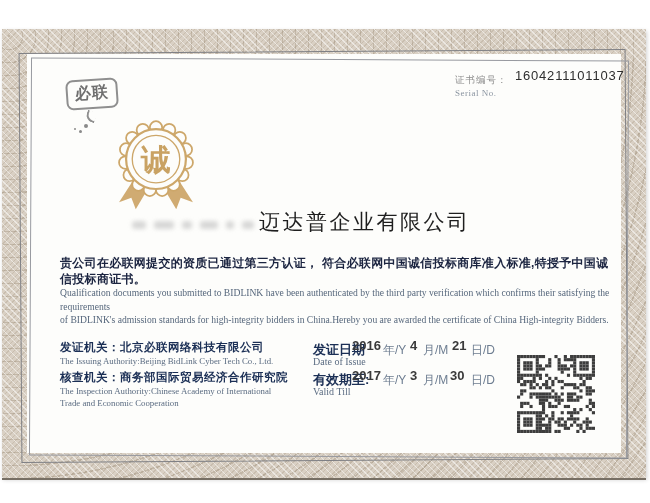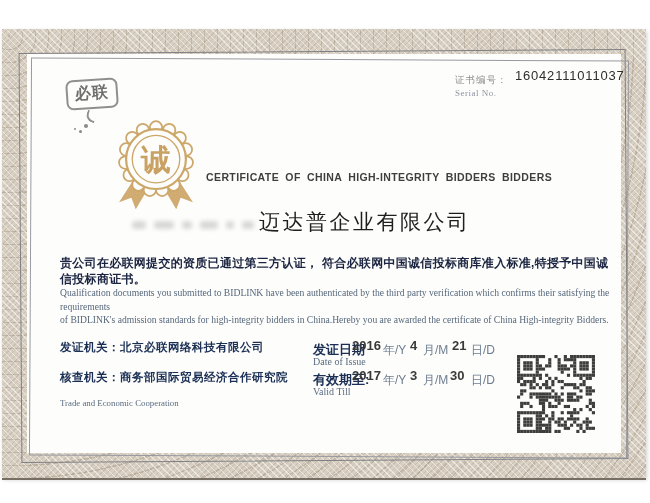--- a/index.html
+++ b/index.html
@@ -111,43 +111,44 @@
               <circle cx="23" cy="23" r="7"></circle>
               <circle cx="35" cy="14" r="7"></circle>
           </g>
           <circle cx="50" cy="47" r="34" stroke-width="2.5"></circle>
           <circle cx="50" cy="47" r="27" stroke-width="1.5"></circle>
         </g>
         <text x="50" y="59" text-anchor="middle" font-size="34" font-weight="bold" fill="#c9a263">诚</text>
       </svg>
     </div>
 
-    <div class="subtitle">CERTIFICATE OF CHINA HIGH-INTEGRITY BIDDERS BIDDERS</div>
 
     <div class="smudge s1"></div>
     <div class="smudge s2"></div>
     <div class="smudge s3"></div>
     <div class="smudge s4"></div>
     <div class="smudge s5"></div>
     <div class="smudge s6"></div>
     <div class="company">迈达普企业有限公司</div>
 
     <div class="body-zh">贵公司在必联网提交的资质已通过第三方认证， 符合必联网中国诚信投标商库准入标准,特授予中国诚信投标商证书。</div>
     <div class="body-en">
       <div>Qualification documents you submitted to BIDLINK have been authenticated by the third party verification which confirms their satisfying the requirements</div>
       <div>of BIDLINK's admission standards for high-integrity bidders in China.Hereby you are awarded the certificate of China High-integrity Bidders.</div>
     </div>
 
     <div class="auth-zh iss-zh">
       <span>发证机关：</span><span>北京必联网络科技有限公司</span>
     </div>
+    <div class="auth-en iss-en">The Issuing Authority:Beijing BidLink Cyber Tech  Co., Ltd.</div>
 
     <div class="auth-zh ins-zh">
       <span>核查机关：</span><span>商务部国际贸易经济合作研究院</span>
     </div>
+    <div class="auth-en ins-en1">The Inspection Authority:Chinese Academy of International</div>
     <div class="auth-en ins-en2">Trade and Economic Cooperation</div>
 
     <div class="dlabel" style="left:311px;top:312px;">发证日期</div>
     <div class="dlabel-en" style="left:311px;top:327px;">Date of Issue</div>
     <div class="dnum" style="left:350px;top:309px;">2016</div>
     <div class="dunit" style="left:381px;top:313px;">年/Y</div>
     <div class="dnum" style="left:408px;top:309px;">4</div>
     <div class="dunit" style="left:421px;top:313px;">月/M</div>
     <div class="dnum" style="left:450px;top:309px;">21</div>
     <div class="dunit" style="left:469px;top:313px;">日/D</div>

